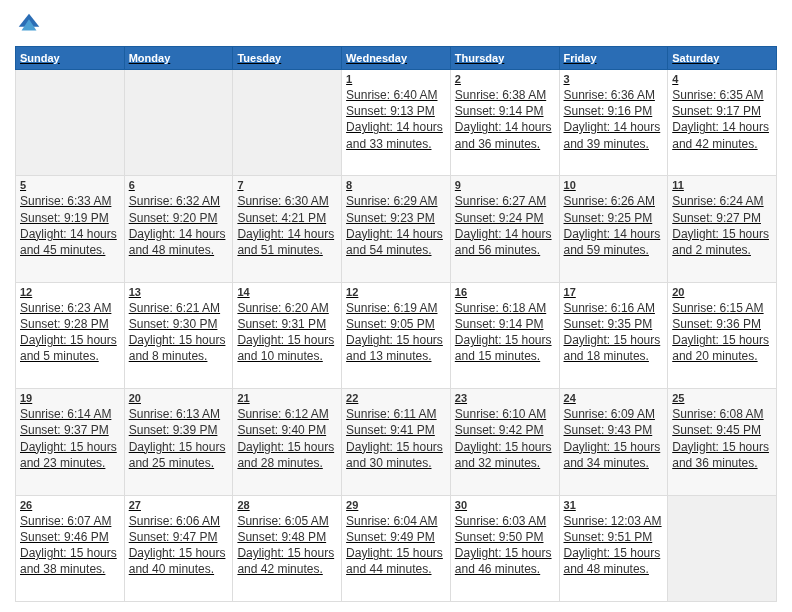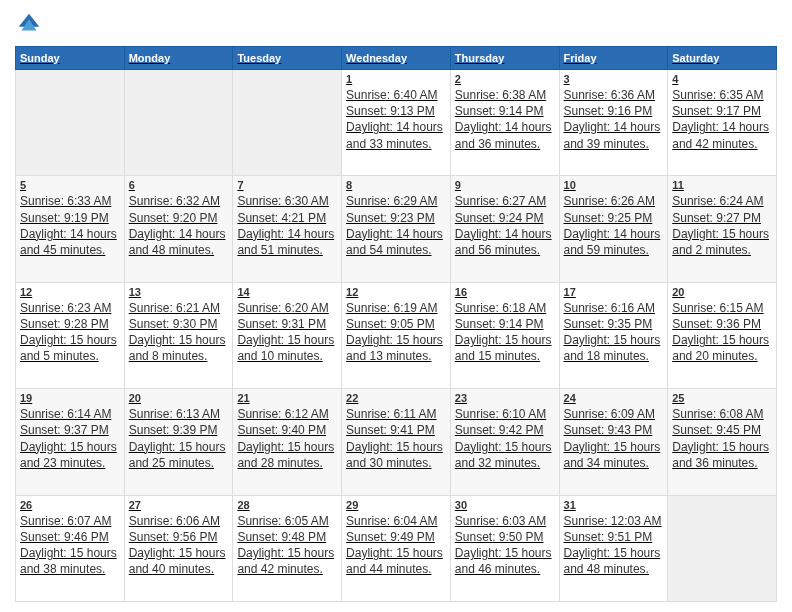--- a/index.html
+++ b/index.html
@@ -328,21 +328,21 @@
           <td>
             <span class="day-num">26</span>
             <div class="cell-info">Sunrise: 6:07 AM
 Sunset: 9:46 PM
 Daylight: 15 hours
 and 38 minutes.</div>
           </td>
           <td>
             <span class="day-num">27</span>
             <div class="cell-info">Sunrise: 6:06 AM
-Sunset: 9:56 PM
+Sunset: 9:47 PM
 Daylight: 15 hours
 and 40 minutes.</div>
           </td>
           <td>
             <span class="day-num">28</span>
             <div class="cell-info">Sunrise: 6:05 AM
 Sunset: 9:48 PM
 Daylight: 15 hours
 and 42 minutes.</div>
           </td>

